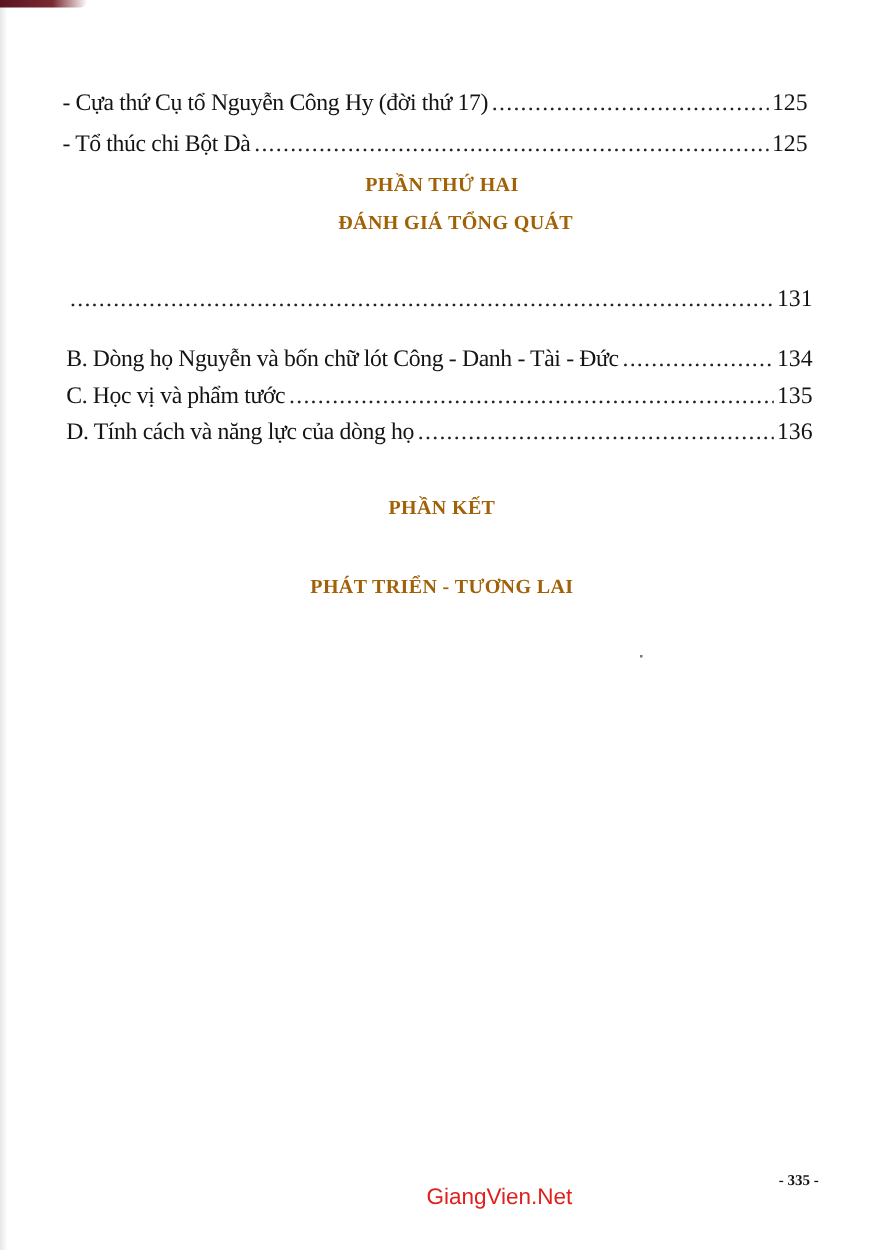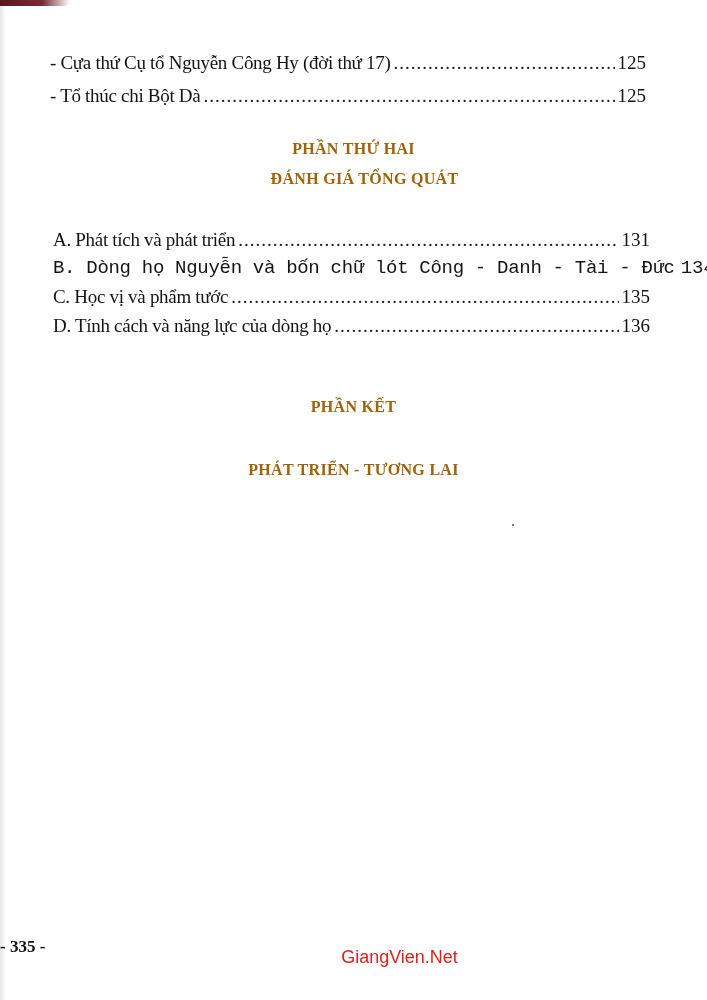--- a/index.html
+++ b/index.html
@@ -37,20 +37,21 @@
       display: flex;
       align-items: baseline;
       font-size: 19px;
       line-height: 24px;
       white-space: nowrap;
       font-stretch: condensed;
     }
     .toc-line .label {
       flex: 0 0 auto;
       letter-spacing: -0.3px;
+      margin-top: 20px;
     }
     .toc-line .leader {
       flex: 1 1 auto;
       overflow: hidden;
       margin: 0 3px;
       letter-spacing: 1px;
       color: #222;
     }
     .toc-line .leader::before {
       content: "..................................................................................................................................................................................................................";
@@ -66,23 +67,23 @@
       font-weight: bold;
       font-size: 16px;
       letter-spacing: 0.3px;
       color: #a16207;
     }
     .page-number {
       position: absolute;
       left: 0;
       width: 655px;
       top: 937px;
-      text-align: left;
+      text-align: right;
       font-weight: bold;
-      font-size: 17px;
+      font-size: 12px;
       color: #111;
     }
     .watermark {
       position: absolute;
       left: 0;
       width: 707px;
       top: 947px;
       text-align: center;
       font-family: "Liberation Sans", "DejaVu Sans", sans-serif;
       font-size: 18px;
@@ -112,25 +113,24 @@
 <div class="toc-line" style="left:50px; width:596px; top:84px;">
   <span class="label">- Tổ thúc chi Bột Dà</span>
   <span class="leader"></span>
   <span class="page">125</span>
 </div>
 
 <div class="heading" style="top:140px;">PHẦN THỨ HAI</div>
 <div class="heading" style="top:170px;padding-left:11px;">ĐÁNH GIÁ TỔNG QUÁT</div>
 
 <div class="toc-line" style="left:53px; width:597px; top:228px;">
-  <span class="label">A. Phát tích và phát triển</span>
   <span class="leader"></span>
   <span class="page">131</span>
 </div>
-<div class="toc-line" style="left:53px; width:597px; top:256px;font-family:Liberation Mono, monospace;">
+<div class="toc-line" style="left:53px; width:597px; top:256px;">
   <span class="label">B. Dòng họ Nguyễn và bốn chữ lót Công - Danh - Tài - Đức</span>
   <span class="leader"></span>
   <span class="page">134</span>
 </div>
 <div class="toc-line" style="left:53px; width:597px; top:285px;">
   <span class="label">C. Học vị và phẩm tước</span>
   <span class="leader"></span>
   <span class="page">135</span>
 </div>
 <div class="toc-line" style="left:53px; width:597px; top:314px;">

